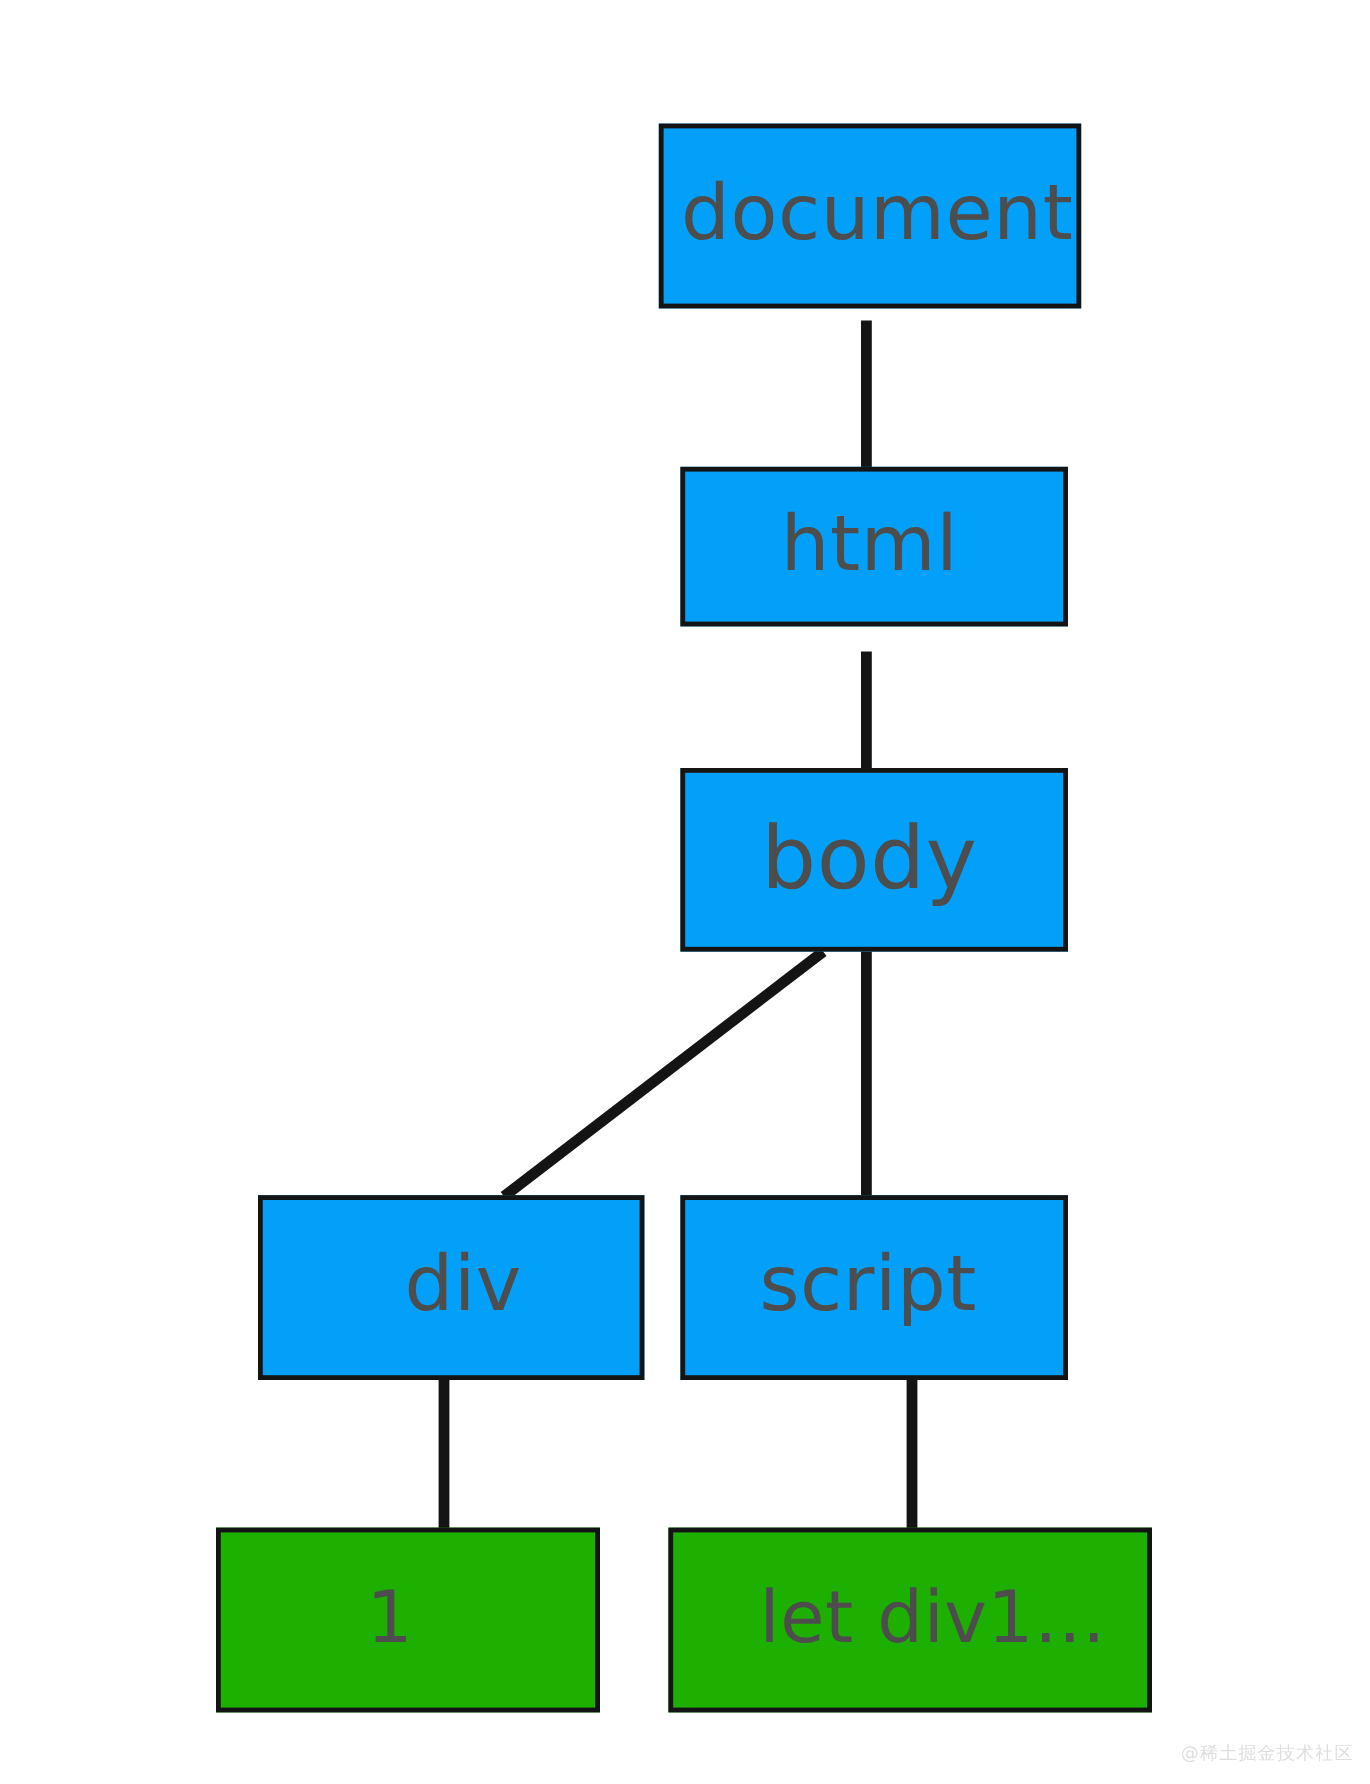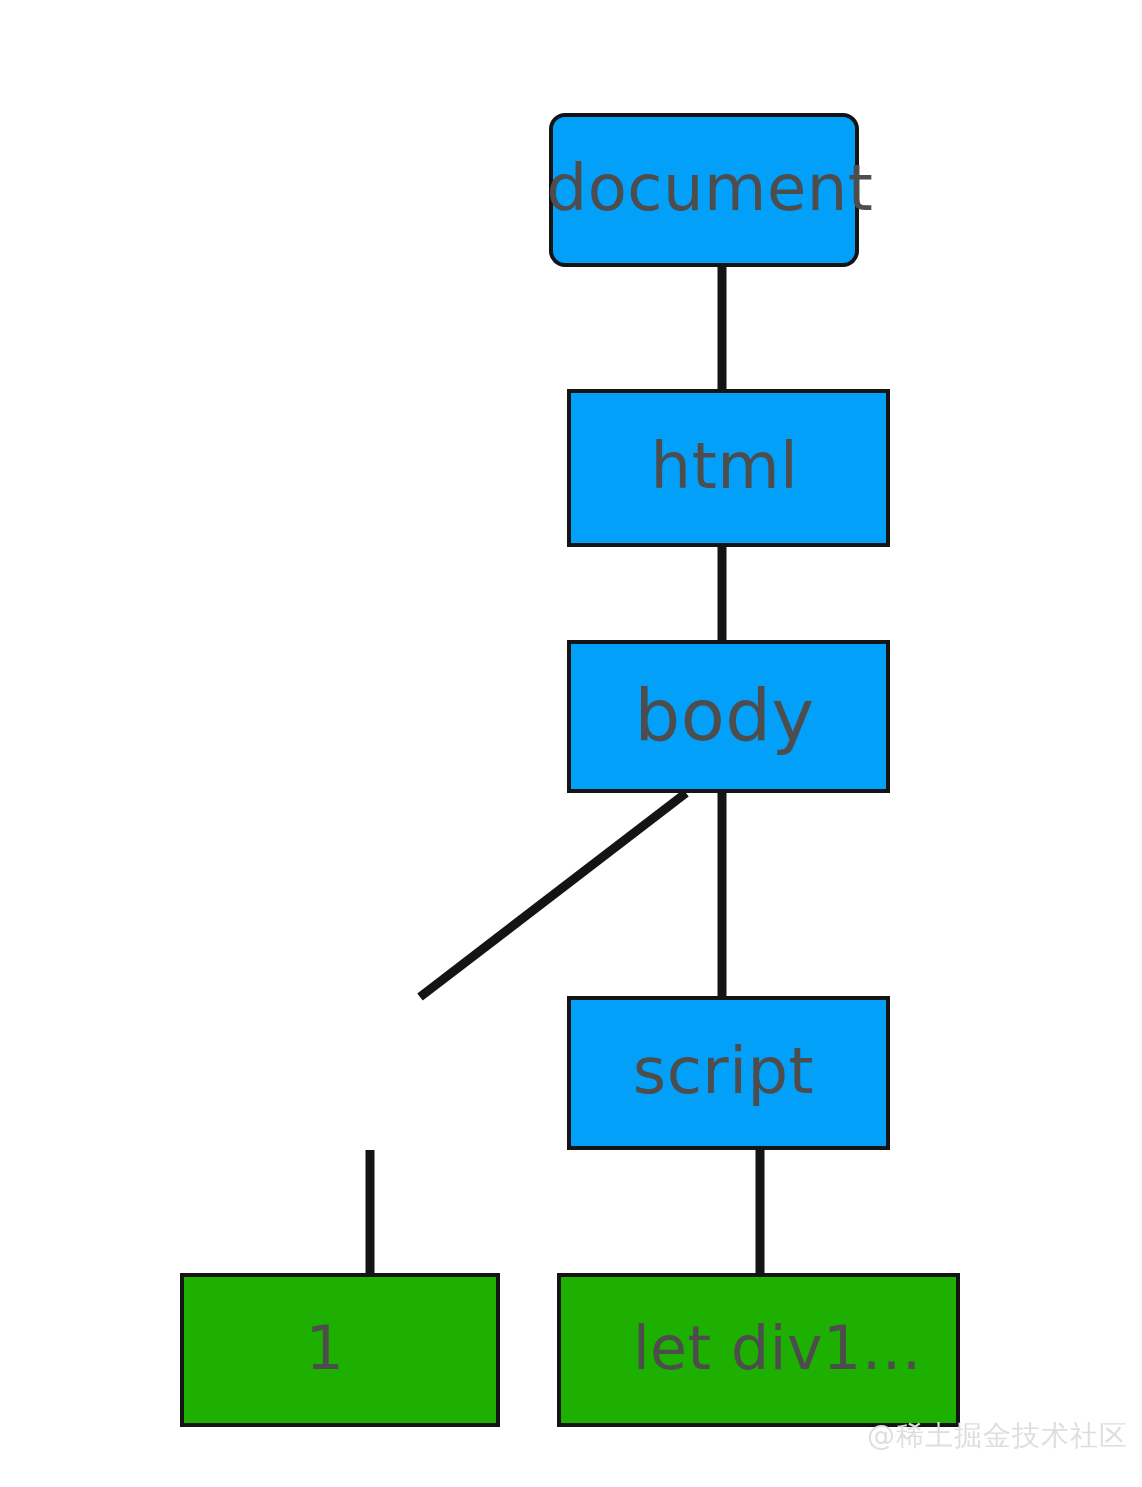--- a/index.html
+++ b/index.html
@@ -46,42 +46,42 @@
     user-select: none;
   }
   .node.element-node {
     background: #03a0fa;
   }
   .node.text-node {
     background: #1eb000;
   }
 
   
-  #node-document { left: 549px;  top: 113px;  width: 310px; height: 154px; font-size: 64px; border-radius: 16px; }
-  #node-html     { left: 567px;  top: 389px;  width: 323px; height: 158px; font-size: 64px; }
+  #node-document { left: 549px;  top: 103px;  width: 352px; height: 154px; font-size: 64px; }
+  #node-html     { left: 567px;  top: 389px;  width: 323px; height: 133px; font-size: 64px; }
   #node-body     { left: 567px;  top: 640px;  width: 323px; height: 153px; font-size: 72px; }
   #node-div      { left: 215px;  top: 996px;  width: 322px; height: 154px; font-size: 64px; }
   #node-script   { left: 567px;  top: 996px;  width: 323px; height: 154px; font-size: 64px; }
   #node-div-text    { left: 180px; top: 1273px; width: 320px; height: 154px; font-size: 60px; }
   #node-script-text { left: 557px; top: 1273px; width: 403px; height: 154px; font-size: 60px; }
 
   
   #node-document .node-label { transform: translate(6px, -2px); }
   #node-html     .node-label { transform: translate(-4px, -2px); }
   #node-body     .node-label { transform: translate(-4px, -2px); }
   #node-div      .node-label { transform: translate(10px, -2px); }
   #node-script   .node-label { transform: translate(-5px, -2px); }
   #node-div-text .node-label { transform: translate(-15px, -2px); }
   #node-script-text .node-label { transform: translate(-5px, -2px); margin-left: 48px; }
 
   #watermark {
     position: absolute;
     right: 14px;
-    bottom: 32px;
-    font-size: 28px;
+    bottom: 16px;
+    font-size: 15px;
     color: #dedede;
     letter-spacing: 1px;
     user-select: none;
     white-space: nowrap;
   }
 </style>
 </head>
 <body>
 
 <div id="diagram-root">
@@ -102,20 +102,23 @@
   </div>
 
   <div class="node element-node" id="node-html">
     <span class="node-label">html</span>
   </div>
 
   <div class="node element-node" id="node-body">
     <span class="node-label">body</span>
   </div>
 
+  <div class="node element-node" id="node-div">
+    <span class="node-label">div</span>
+  </div>
 
   <div class="node element-node" id="node-script">
     <span class="node-label">script</span>
   </div>
 
   <div class="node text-node" id="node-div-text">
     <span class="node-label">1</span>
   </div>
 
   <div class="node text-node" id="node-script-text">

